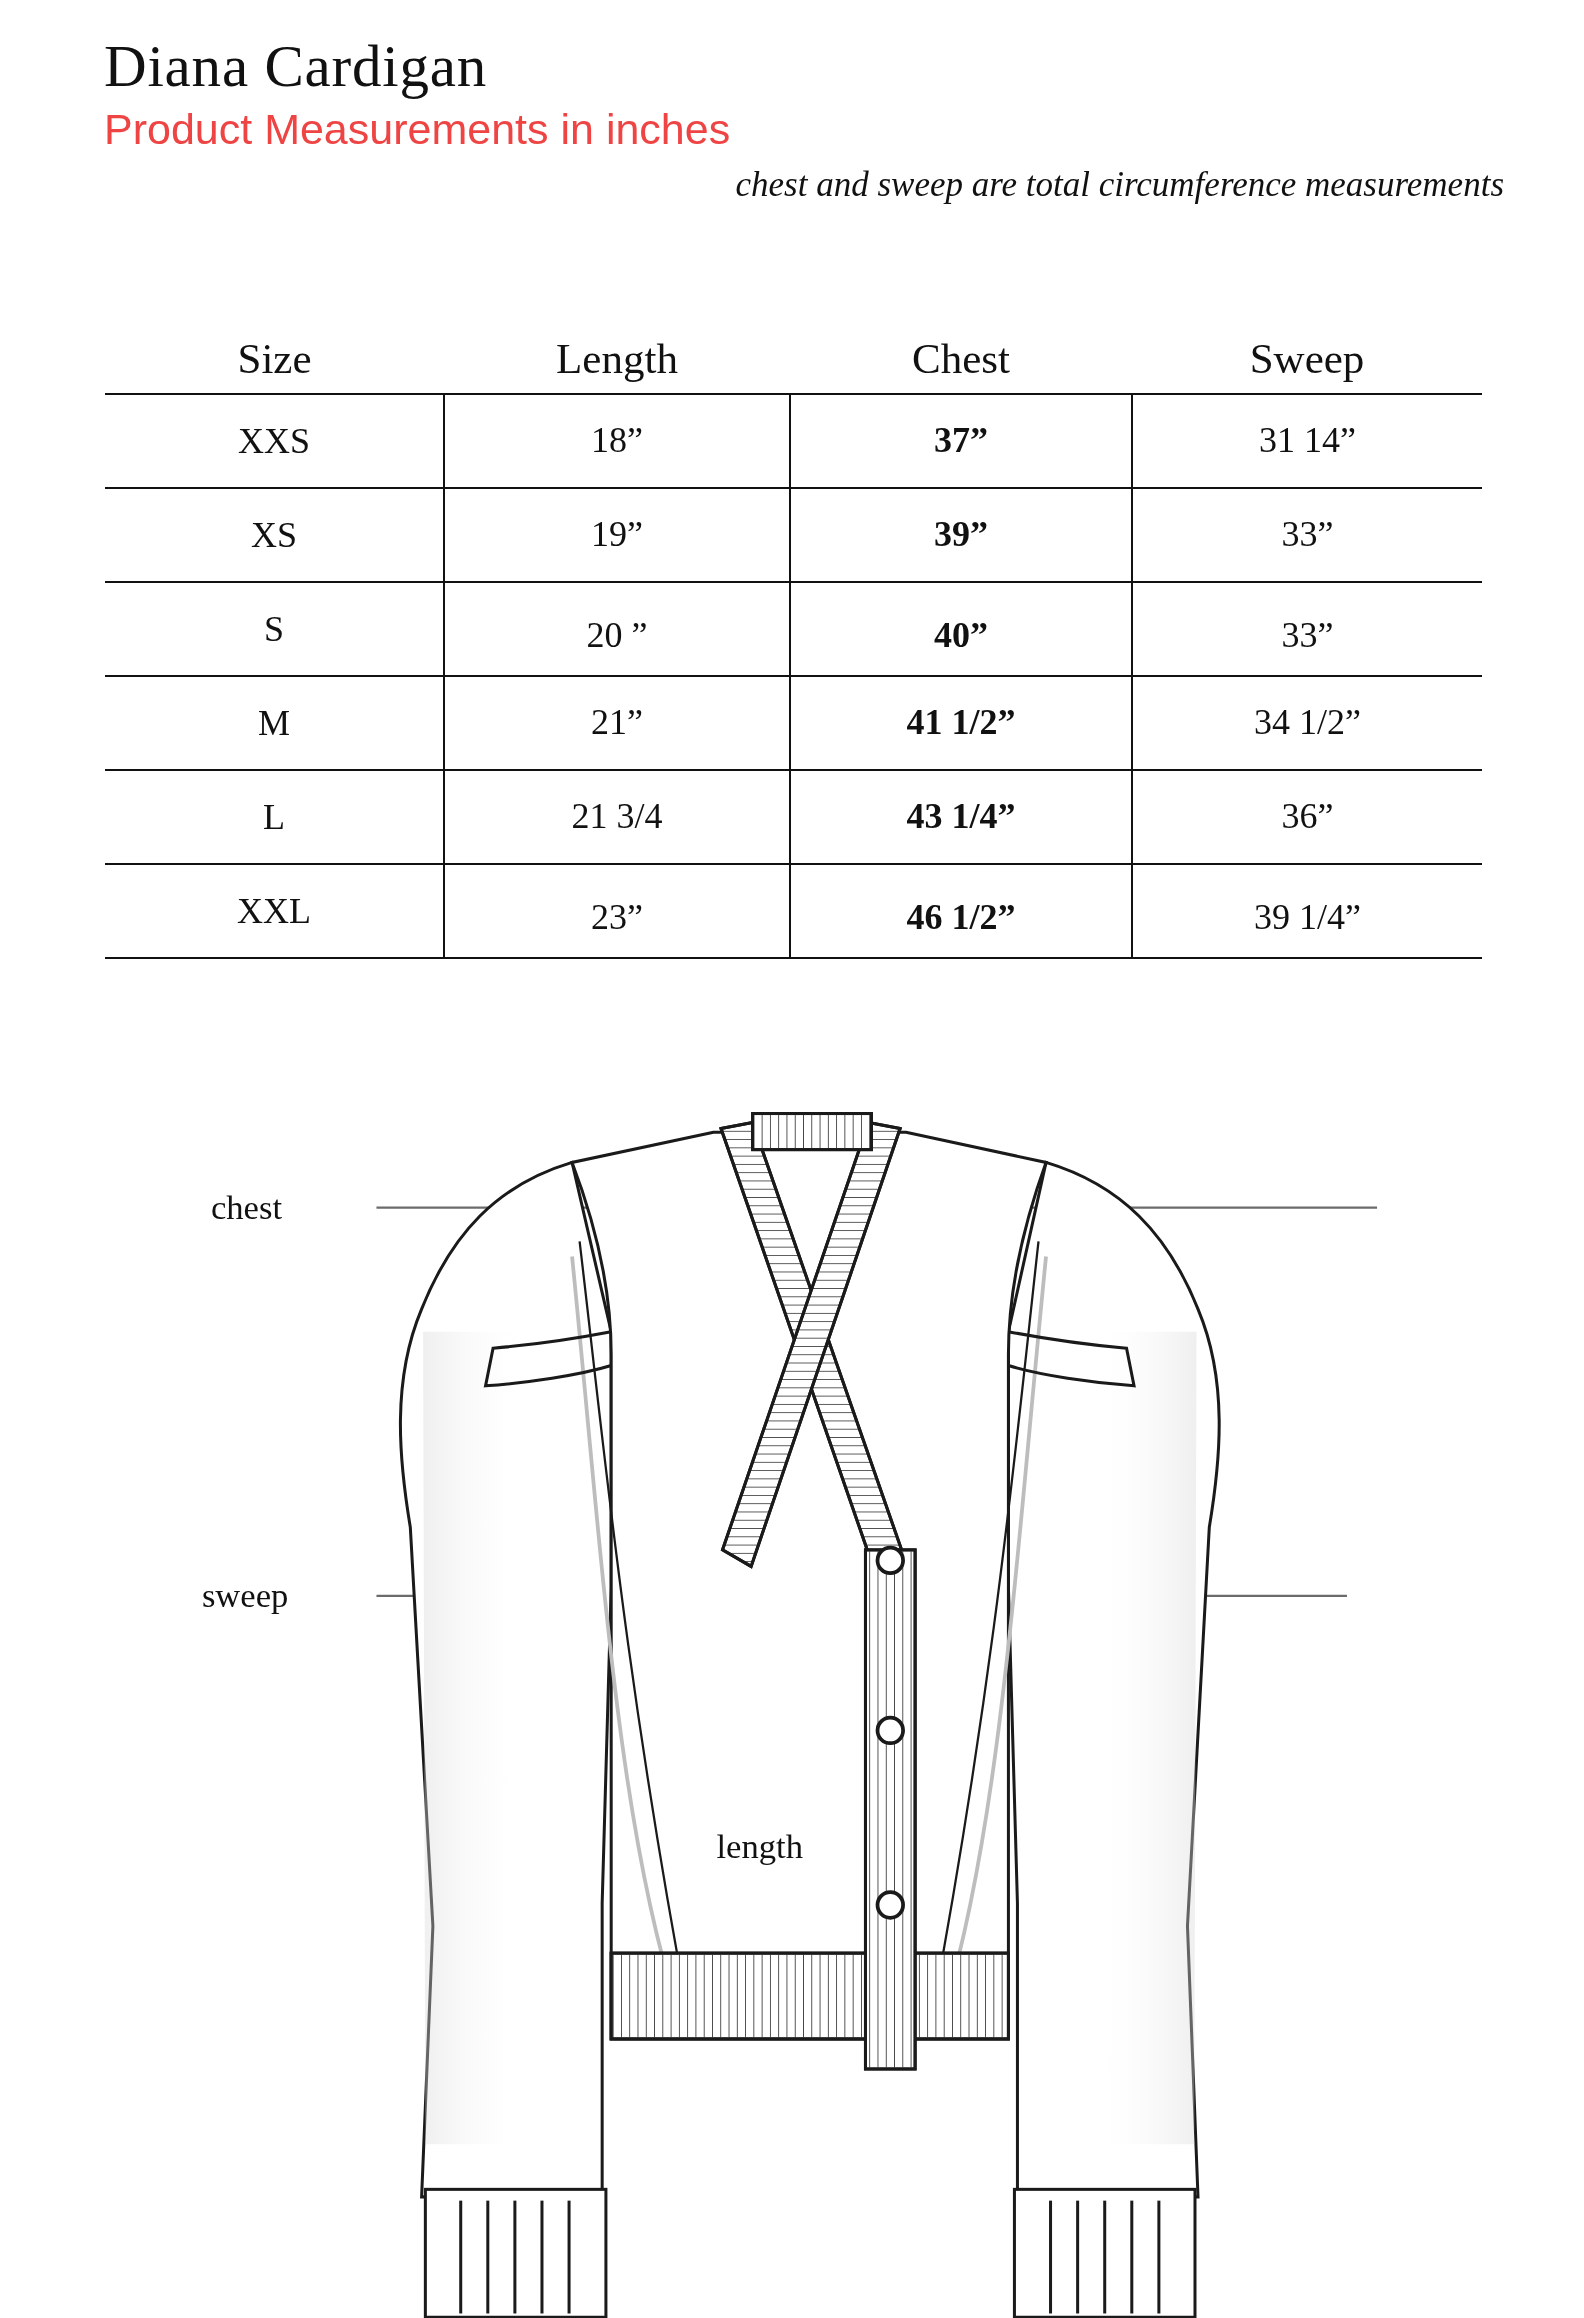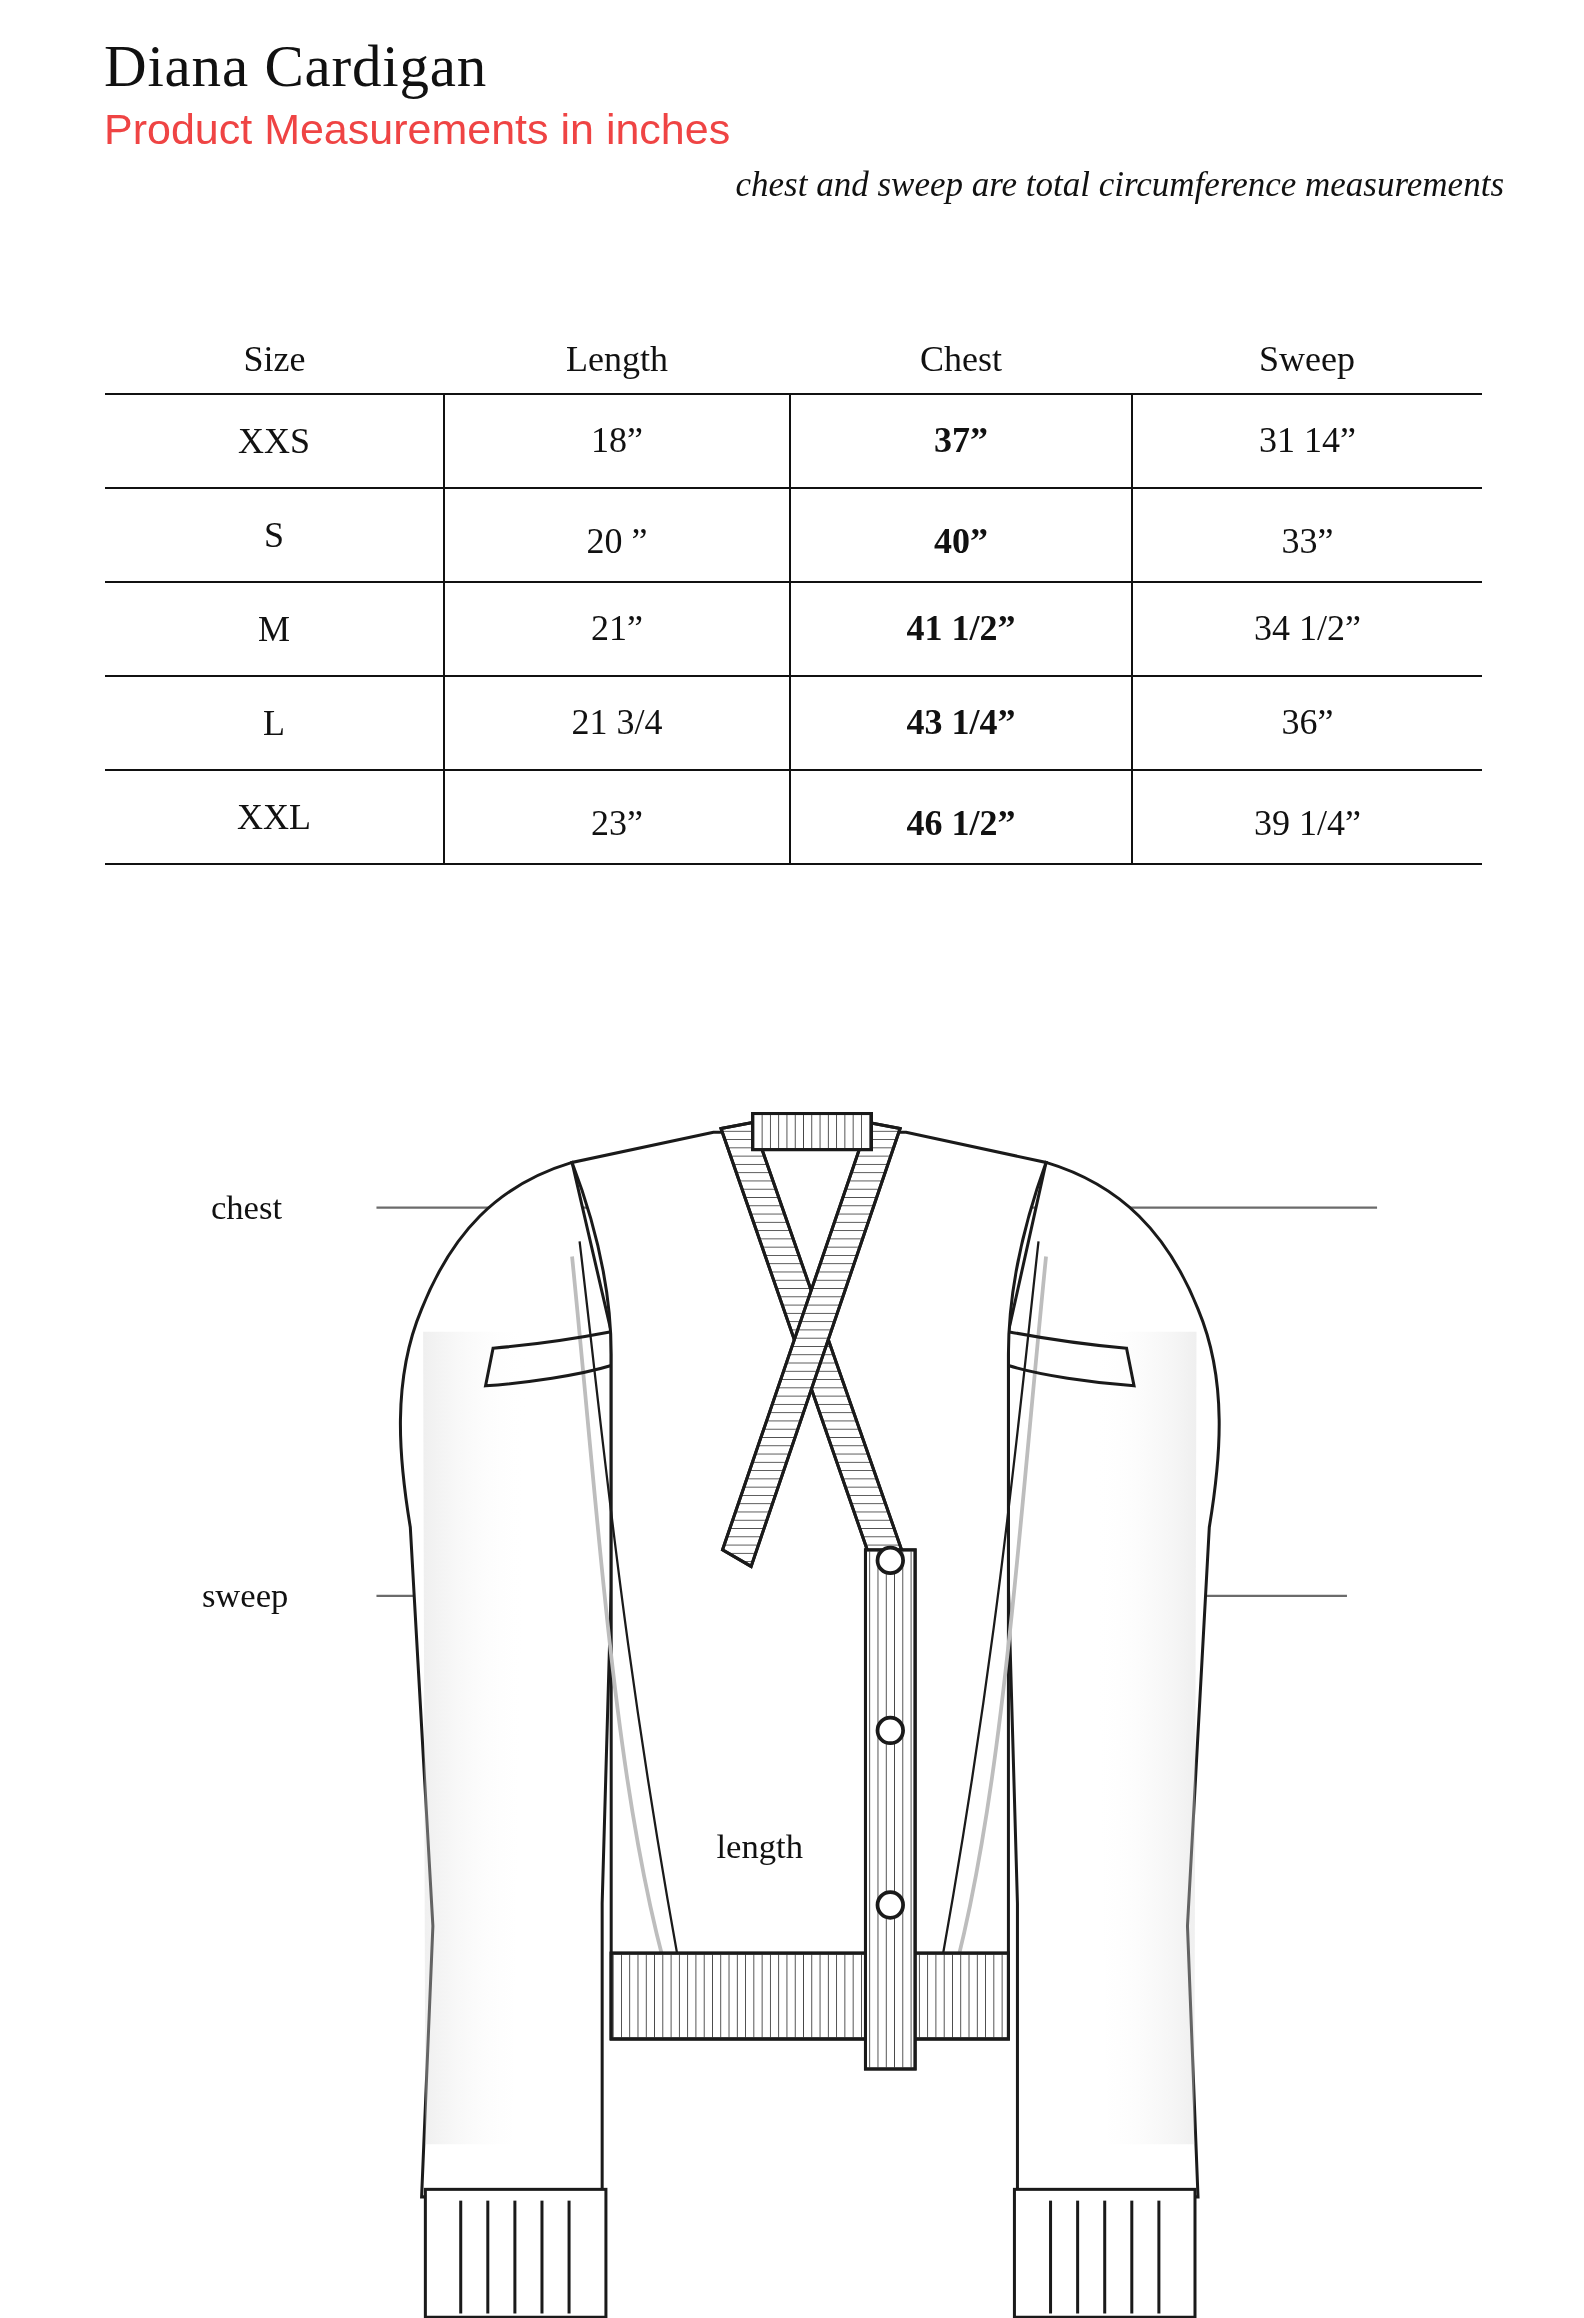--- a/index.html
+++ b/index.html
@@ -77,21 +77,21 @@
     font-weight: 400;
     text-align: center;
     color: #111;
     padding: 0;
     height: 92px;
     vertical-align: middle;
   }
   table.sizes thead th {
     height: 69px;
     border: none;
-    font-size: 36px;
+    font-size: 43px;
   }
   table.sizes tbody tr td {
     border-top: 2.3px solid #111;
   }
   table.sizes tbody tr:last-child td {
     border-bottom: 2.3px solid #111;
   }
   
   table.sizes tbody td:nth-child(1) { border-right: 2.3px solid #111; }
   table.sizes tbody td:nth-child(2) { border-right: 2.3px solid #111; }
@@ -146,20 +146,26 @@
           <th>Chest</th>
           <th>Sweep</th>
         </tr>
       </thead>
       <tbody>
         <tr>
           <td>XXS</td>
           <td class="cell-a">18”</td>
           <td class="cell-a">37”</td>
           <td class="cell-a">31 14”</td>
+        </tr>
+        <tr>
+          <td>XS</td>
+          <td class="cell-a">19”</td>
+          <td class="cell-a">39”</td>
+          <td class="cell-a">33”</td>
         </tr>
         <tr>
           <td>S</td>
           <td class="cell-b">20 ”</td>
           <td class="cell-b">40”</td>
           <td class="cell-b">33”</td>
         </tr>
         <tr>
           <td>M</td>
           <td class="cell-a">21”</td>

